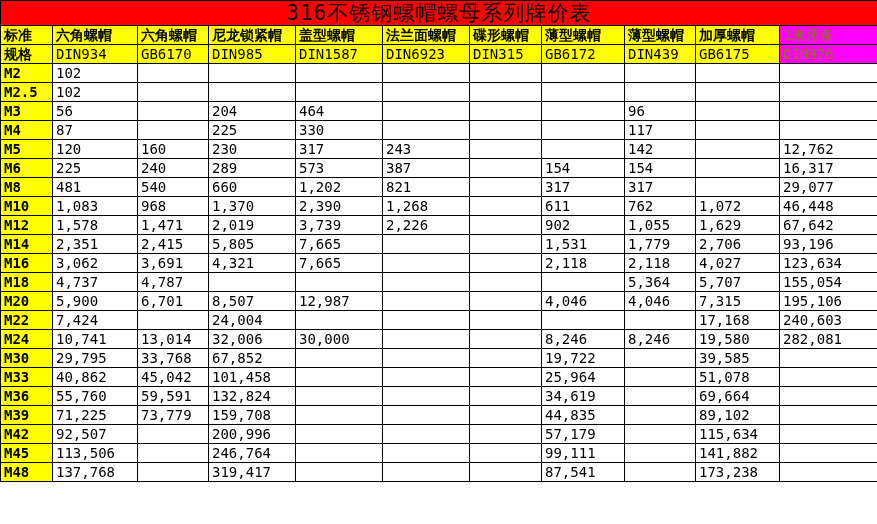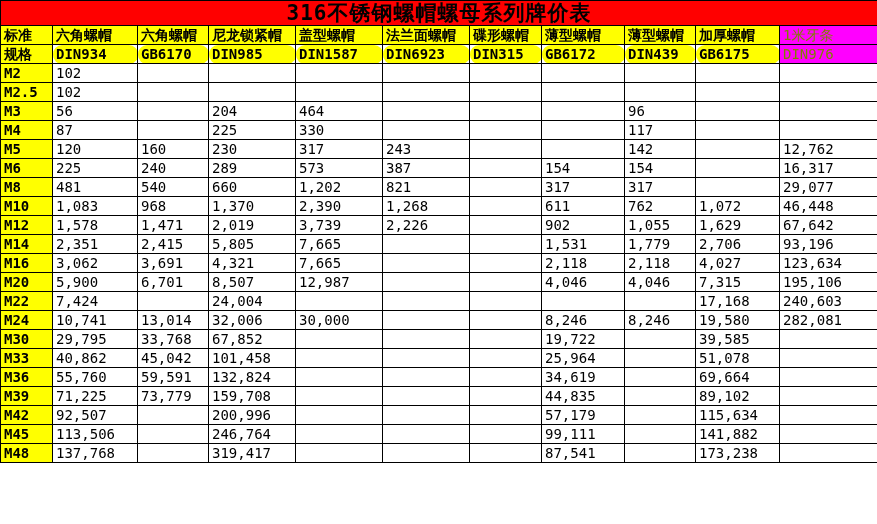--- a/index.html
+++ b/index.html
@@ -12,25 +12,25 @@
   }
   .grid th,.grid td{
     border:1px solid var(--grid,#000);
     padding:0 0 0 3px;height:18px;line-height:18px;
     font-size:14px;font-weight:normal;text-align:left;
     overflow:hidden;white-space:nowrap;color:var(--text,#000);
     background:var(--cell-bg,#fff);
   }
   .grid th.title-cell{
     background:var(--title-bg,#ff0000);color:var(--text,#000);
-    text-align:center;font-weight:bold;font-size:21px;
+    text-align:center;font-weight:normal;font-size:21px;
     height:24px;line-height:24px;padding:0;letter-spacing:1px;
   }
   .grid th.hdr{background:var(--header-bg,#ffff00);font-weight:bold;}
-  .grid th.hdr.std{font-weight:bold;border-radius:9px;}
+  .grid th.hdr.std{font-weight:normal;}
   .grid th.hdr.hl{
     background:var(--highlight-bg,#ff00ff);
     color:var(--highlight-text,#808000);font-weight:normal;
   }
   .grid th.spec{background:var(--header-bg,#ffff00);font-weight:bold;}
 </style>
 </head>
 <body>
 
 <div class="sheet">
@@ -228,20 +228,33 @@
     <td>4,321</td>
     <td>7,665</td>
     <td></td>
     <td></td>
     <td>2,118</td>
     <td>2,118</td>
     <td>4,027</td>
     <td>123,634</td>
   </tr>
 
+  <tr>
+    <th class="spec">M18</th>
+    <td>4,737</td>
+    <td>4,787</td>
+    <td></td>
+    <td></td>
+    <td></td>
+    <td></td>
+    <td></td>
+    <td>5,364</td>
+    <td>5,707</td>
+    <td>155,054</td>
+  </tr>
 
   <tr>
     <th class="spec">M20</th>
     <td>5,900</td>
     <td>6,701</td>
     <td>8,507</td>
     <td>12,987</td>
     <td></td>
     <td></td>
     <td>4,046</td>

